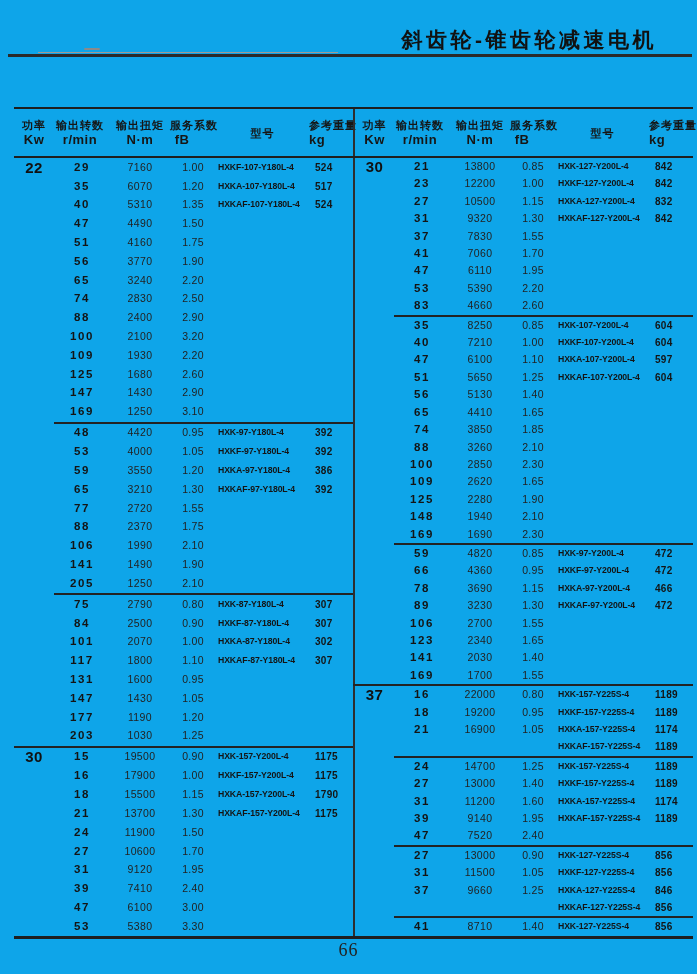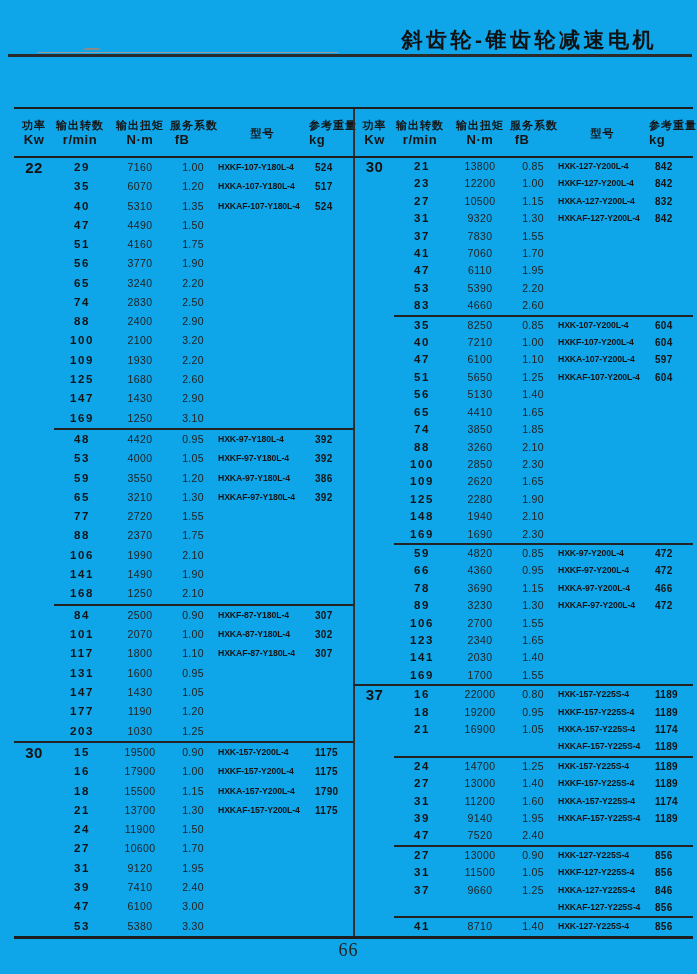--- a/index.html
+++ b/index.html
@@ -285,28 +285,36 @@
           <tr>
             <td class="c-power"></td>
             <td class="c-speed">141</td>
             <td class="c-torque">1490</td>
             <td class="c-fb">1.90</td>
             <td class="c-model"></td>
             <td class="c-weight"></td>
           </tr>
           <tr>
             <td class="c-power"></td>
-            <td class="c-speed">168</td>
+            <td class="c-speed">205</td>
             <td class="c-torque">1250</td>
             <td class="c-fb">2.10</td>
             <td class="c-model"></td>
             <td class="c-weight"></td>
           </tr>
         </tbody>
         <tbody class="sec partial">
+          <tr>
+            <td class="c-power"></td>
+            <td class="c-speed">75</td>
+            <td class="c-torque">2790</td>
+            <td class="c-fb">0.80</td>
+            <td class="c-model">HXK-87-Y180L-4</td>
+            <td class="c-weight">307</td>
+          </tr>
           <tr>
             <td class="c-power"></td>
             <td class="c-speed">84</td>
             <td class="c-torque">2500</td>
             <td class="c-fb">0.90</td>
             <td class="c-model">HXKF-87-Y180L-4</td>
             <td class="c-weight">307</td>
           </tr>
           <tr>
             <td class="c-power"></td>

